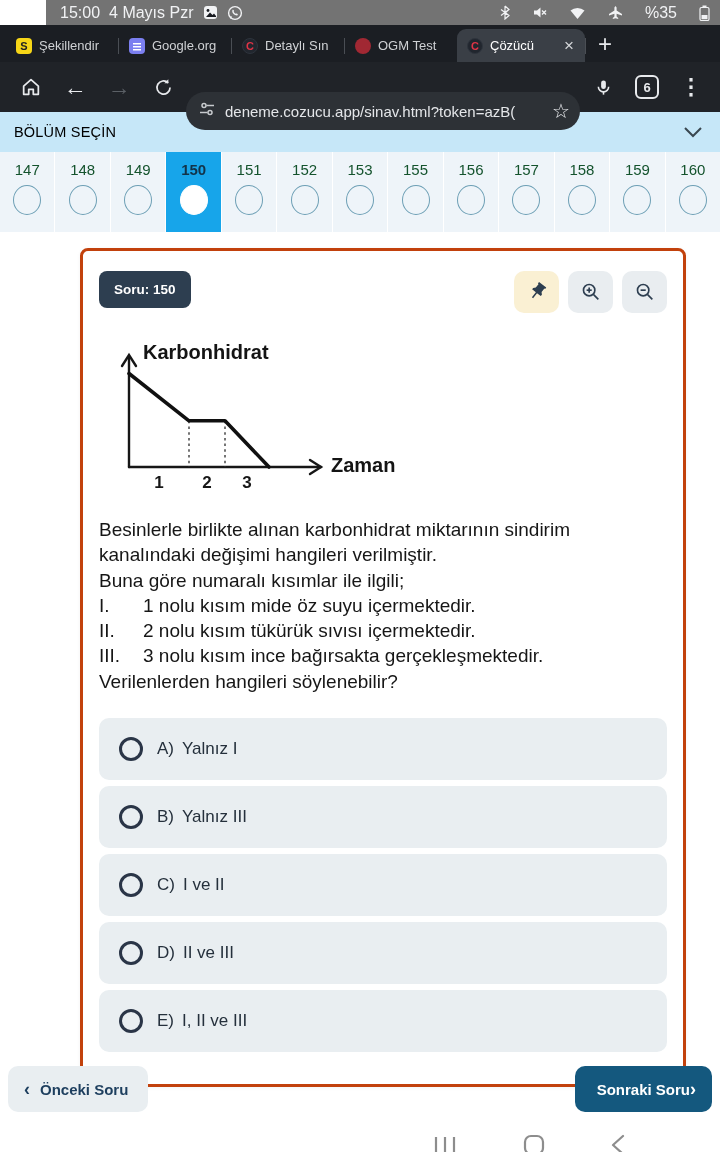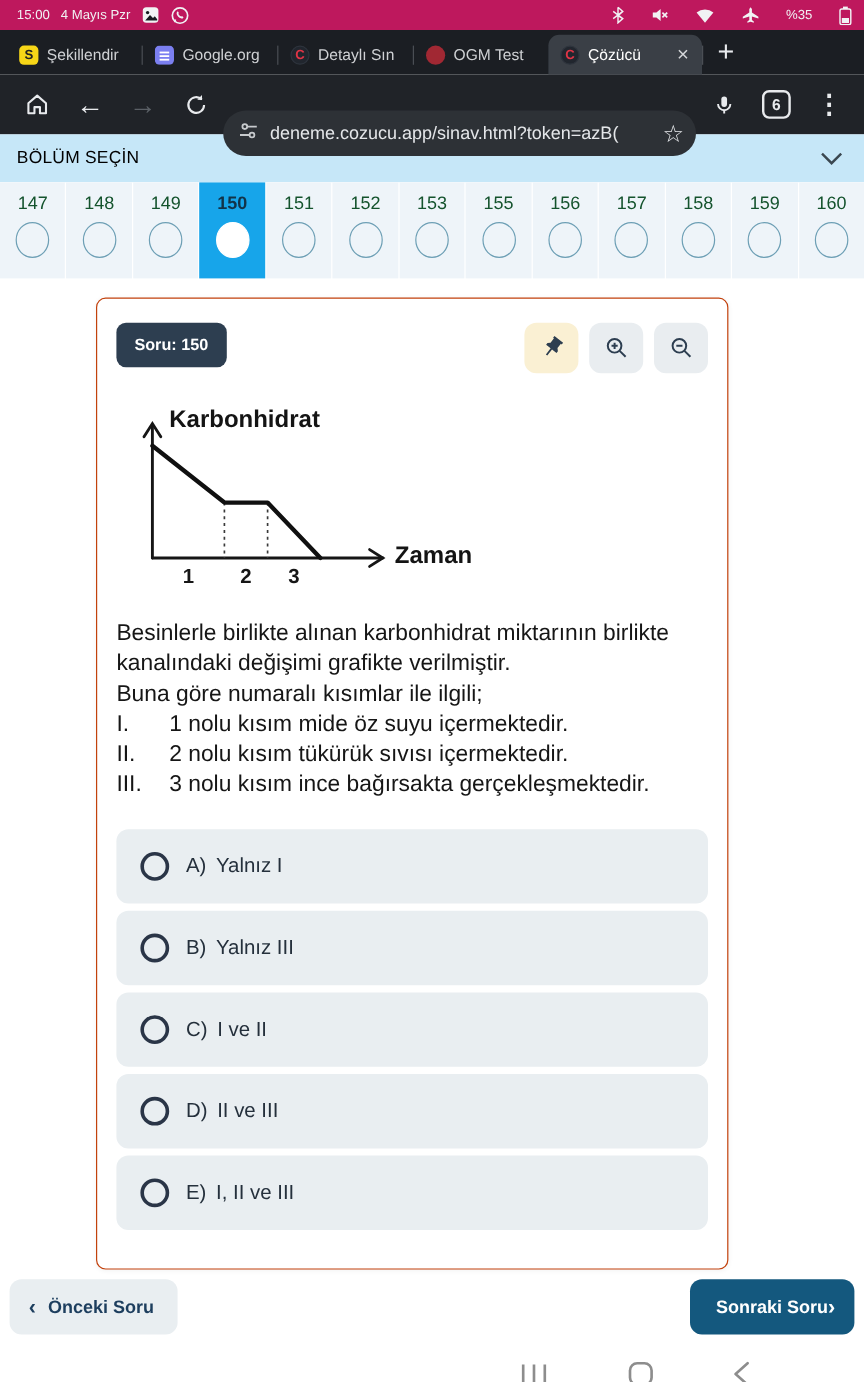--- a/index.html
+++ b/index.html
@@ -1,21 +1,21 @@
 <!DOCTYPE html>
 <html><head>
 <meta charset="utf-8">
 <style>
   * { margin:0; padding:0; box-sizing:border-box; }
   html,body { width:720px; height:1152px; background:#fff; overflow:hidden;
               font-family:"Liberation Sans", sans-serif; }
 
   
-  .status-bar { height:25px; background:#be185d; color:#f1f2f4; display:flex;
-                align-items:center; padding:0 10px 0 14px; font-size:11px; }
+  .status-bar { height:25px; background:#737373; color:#f1f2f4; display:flex;
+                align-items:center; padding:0 10px 0 14px; font-size:16px;margin-left:46px; }
   .status-left { display:flex; align-items:center; gap:9px; }
   .status-right { margin-left:auto; display:flex; align-items:center; gap:22px; }
   .status-bar svg { display:block; }
 
   
   .tab-strip { height:37px; background:#1b1e23; display:flex; align-items:stretch;
                padding:4px 6px 0 6px; }
   .tab { display:flex; align-items:center; gap:7px; padding:0 10px; max-width:112px;
          flex:1 1 auto; color:#cfd1d4; font-size:13px; position:relative; }
   .tab .tab-label { white-space:nowrap; overflow:hidden; flex:1; }
@@ -61,21 +61,21 @@
   .qcell:last-child { margin-right:0; }
   .qcell .qnum { font-size:15px; color:#14532d; }
   .qcell .qcircle { width:28px; height:30px; border:1.6px solid #6d9fb5; border-radius:50%;
                     margin-top:7px; background:transparent; }
   .qcell.selected { background:#17a5ea; }
   .qcell.selected .qnum { color:#123349; font-weight:bold; }
   .qcell.selected .qcircle { background:#fff; border-color:#fff; }
 
   
   .main { height:873px; position:relative; background:#fff; }
-  .card { margin:16px 80px 0 80px; width:527px; background:#fff; border:1px solid #c2410c;
+  .card { margin:16px 80px 0 80px; width:606px; background:#fff; border:3px solid #c2410c;
           border-radius:8px; box-shadow:0 1px 4px rgba(0,0,0,.05); padding:20px 16px 26px 16px; }
   .card-top { display:flex; align-items:flex-start; }
   .soru-badge { background:#2d3e50; color:#fff; font-size:13.5px; font-weight:bold;
                 border-radius:8px; padding:11px 15px; }
   .actions { margin-left:auto; display:flex; gap:9px; }
   .act-btn { width:45px; height:42px; border-radius:10px; display:flex; align-items:center;
              justify-content:center; background:#e9edf0; }
   .act-btn.pin { background:#faf0d3; }
 
   
@@ -339,34 +339,35 @@
           <polyline points="16,40.5 76,87.80000000000001 112,87.80000000000001 156,134" fill="none" stroke="#101010" stroke-width="3.6" stroke-linejoin="round" stroke-linecap="round"></polyline>
           <text x="46" y="155" text-anchor="middle" font-size="17" font-weight="bold" fill="#161616" font-family="Liberation Sans, sans-serif">1</text>
           <text x="94" y="155" text-anchor="middle" font-size="17" font-weight="bold" fill="#161616" font-family="Liberation Sans, sans-serif">2</text>
           <text x="134" y="155" text-anchor="middle" font-size="17" font-weight="bold" fill="#161616" font-family="Liberation Sans, sans-serif">3</text>
         </svg>
       <span class="chart-ylabel">Karbonhidrat</span>
       <span class="chart-xlabel">Zaman</span>
     </div>
 
     <div class="qtext">
-      <div>Besinlerle birlikte alınan karbonhidrat miktarının birlikte kanalındaki değişimi grafikte verilmiştir.</div>
+      <div>Besinlerle birlikte alınan karbonhidrat miktarının sindirim kanalındaki değişimi hangileri verilmiştir.</div>
       <div class="bold">Buna göre numaralı kısımlar ile ilgili;</div>
       <div class="stmt">
         <span>I.</span>
         <span>1 nolu kısım mide öz suyu içermektedir.</span>
       </div>
       <div class="stmt">
         <span>II.</span>
         <span>2 nolu kısım tükürük sıvısı içermektedir.</span>
       </div>
       <div class="stmt">
         <span>III.</span>
         <span>3 nolu kısım ince bağırsakta gerçekleşmektedir.</span>
       </div>
+      <div class="bold">Verilenlerden hangileri söylenebilir?</div>
     </div>
 
     <div class="options">
       <div class="option">
         <span class="radio"></span>
         <span class="opt-text">
             <span>A)</span>
             <span>Yalnız I</span>
           </span>
       </div>

